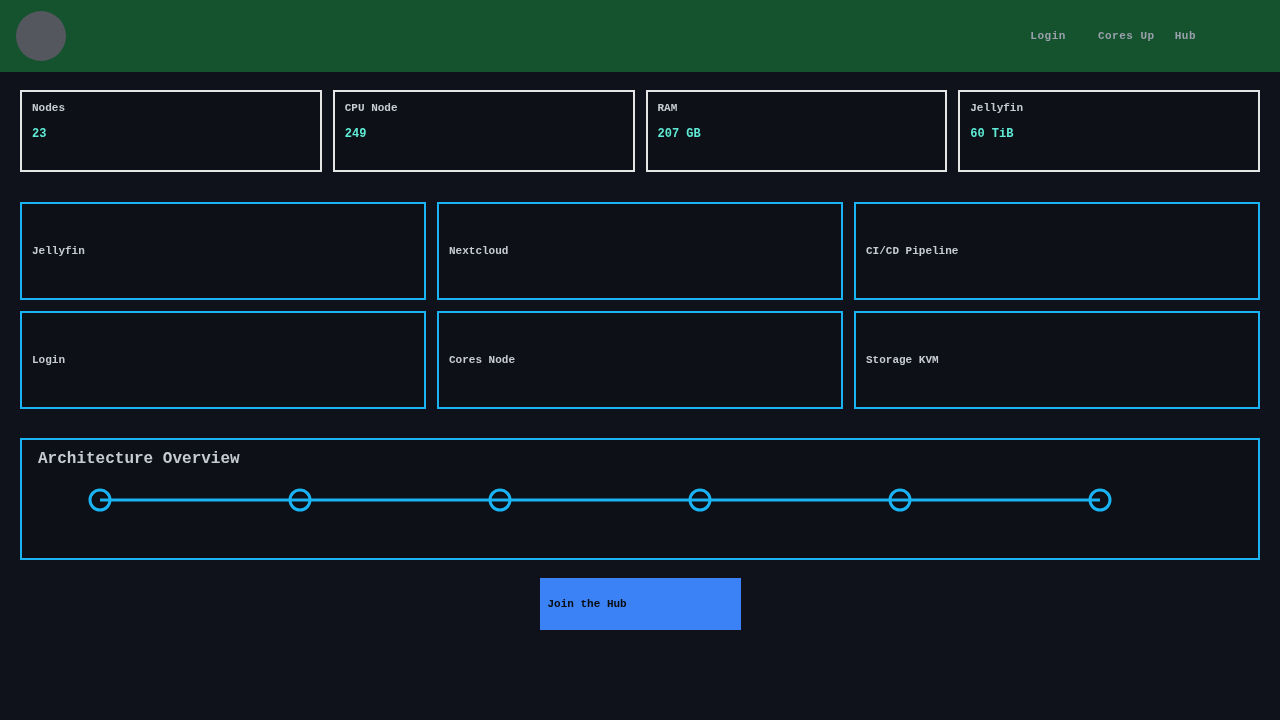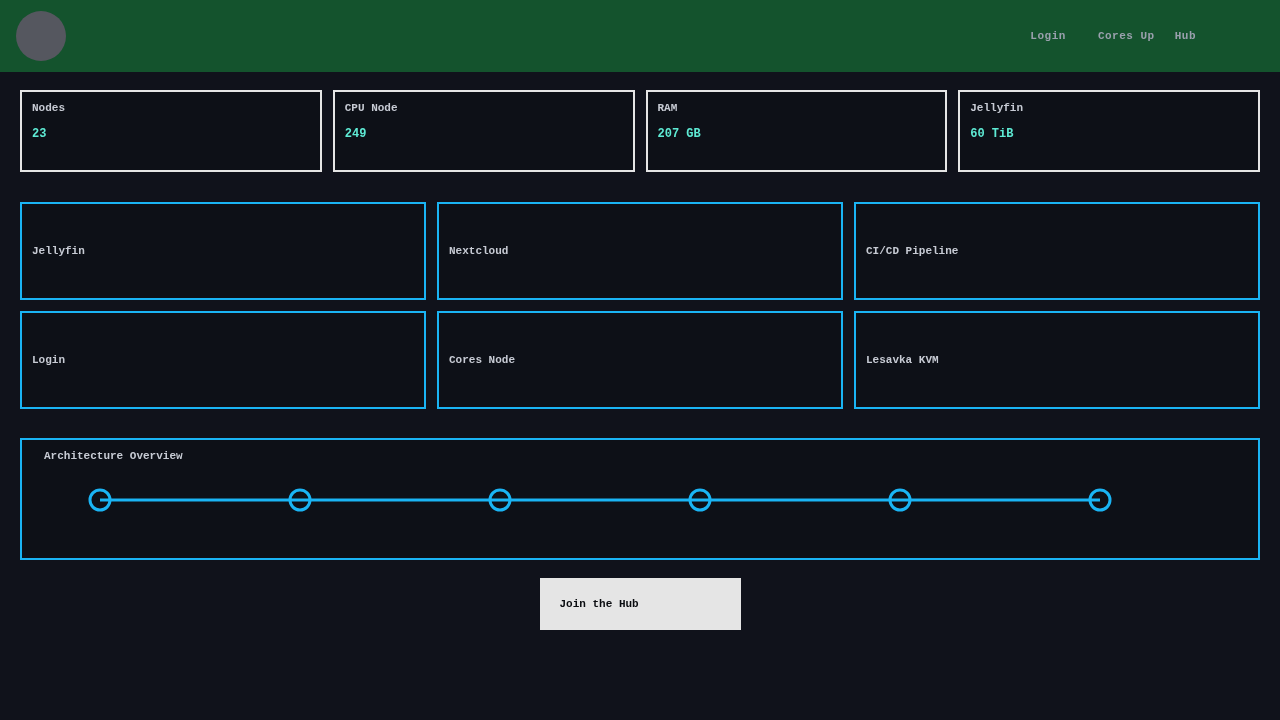--- a/index.html
+++ b/index.html
@@ -87,42 +87,42 @@
 
   .arch-panel {
     margin-top: 29px;
     height: 122px;
     background: #0d1017;
     border: 2px solid #1ab4f4;
     position: relative;
   }
   .arch-title {
     position: absolute;
-    top: 10px; left: 22px;
-    font-size: 11px;
+    top: 10px; left: 16px;
+    font-size: 16px;
     color: #c7cbd4;
   }
   .arch-svg { display: block; }
 
   .cta-row {
     margin-top: 18px;
     display: flex;
     justify-content: center;
   }
   .cta-button {
     width: 201px;
     height: 52px;
-    background: #e5e5e5;
+    background: #3b82f6;
     border: none;
     color: #0a0c10;
     font-family: "Liberation Mono", "DejaVu Sans Mono", monospace;
     font-weight: 700;
     font-size: 11px;
     text-align: left;
-    padding-left: 20px;
+    padding-left: 8px;
     cursor: pointer;
   }
 </style>
 </head>
 <body>
 
 <header class="navbar">
   <div class="avatar"></div>
   <nav class="nav-links">
     <a class="nav-link extra-gap">Login</a>
@@ -162,21 +162,21 @@
     <div class="service-card">
       <span class="service-name">CI/CD Pipeline</span>
     </div>
     <div class="service-card">
       <span class="service-name">Login</span>
     </div>
     <div class="service-card">
       <span class="service-name">Cores Node</span>
     </div>
     <div class="service-card">
-      <span class="service-name">Lesavka KVM</span>
+      <span class="service-name">Storage KVM</span>
     </div>
   </section>
 
   <section class="arch-panel">
     <div class="arch-title">Architecture Overview</div>
     <svg class="arch-svg" width="1236" height="118" viewBox="0 0 1236 118">
         <line x1="78" y1="60" x2="1078" y2="60" stroke="#1ab4f4" stroke-width="3"></line>
         <circle cx="78" cy="60" r="10" fill="none" stroke="#1ab4f4" stroke-width="3"></circle>
         <circle cx="278" cy="60" r="10" fill="none" stroke="#1ab4f4" stroke-width="3"></circle>
         <circle cx="478" cy="60" r="10" fill="none" stroke="#1ab4f4" stroke-width="3"></circle>

